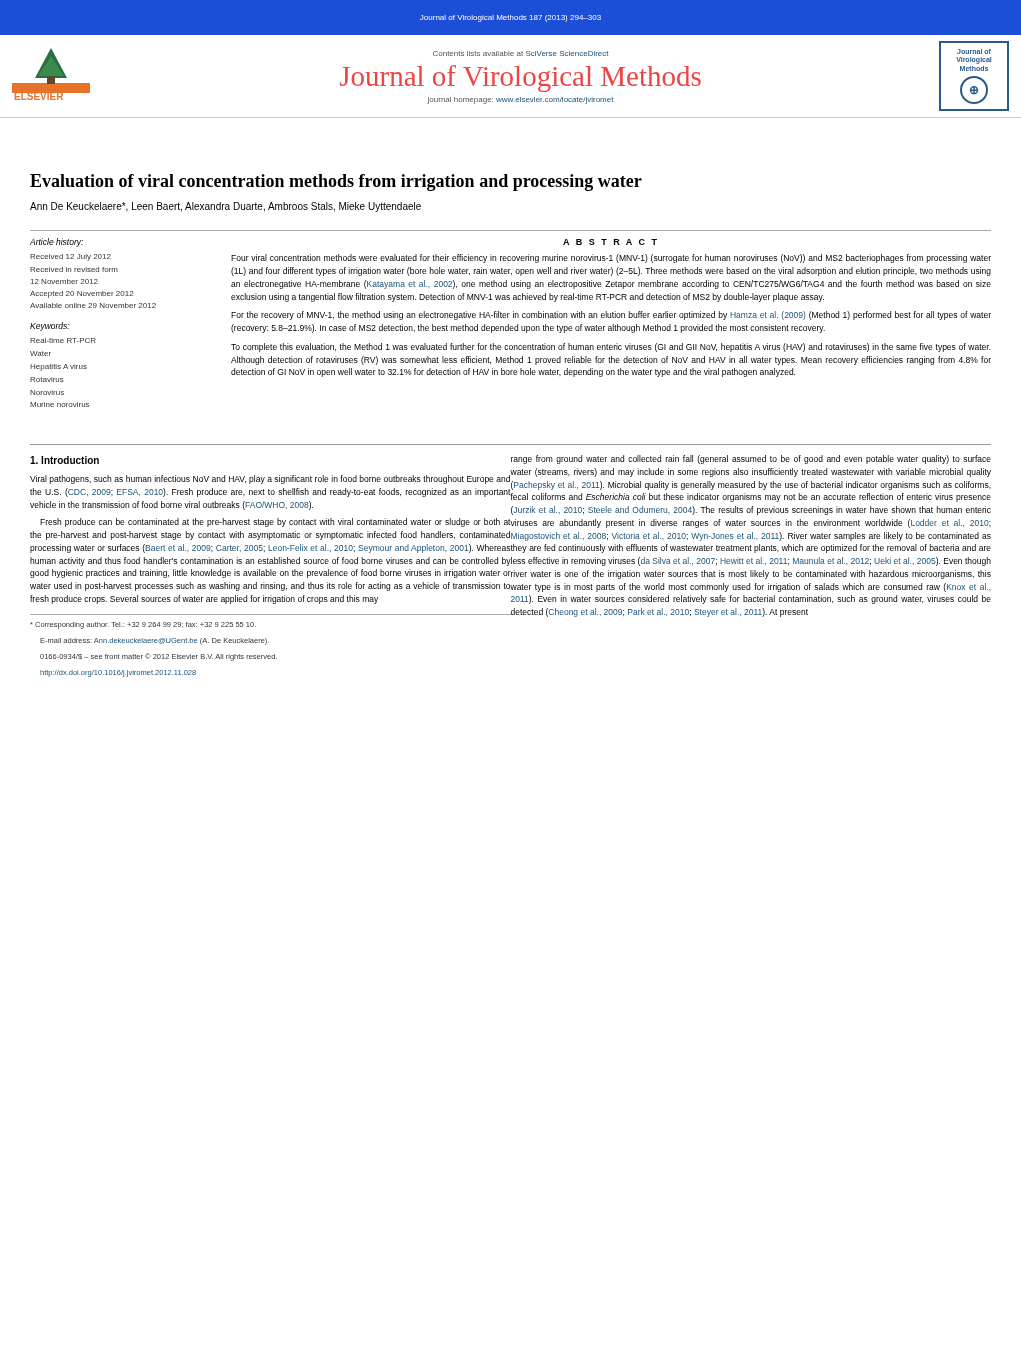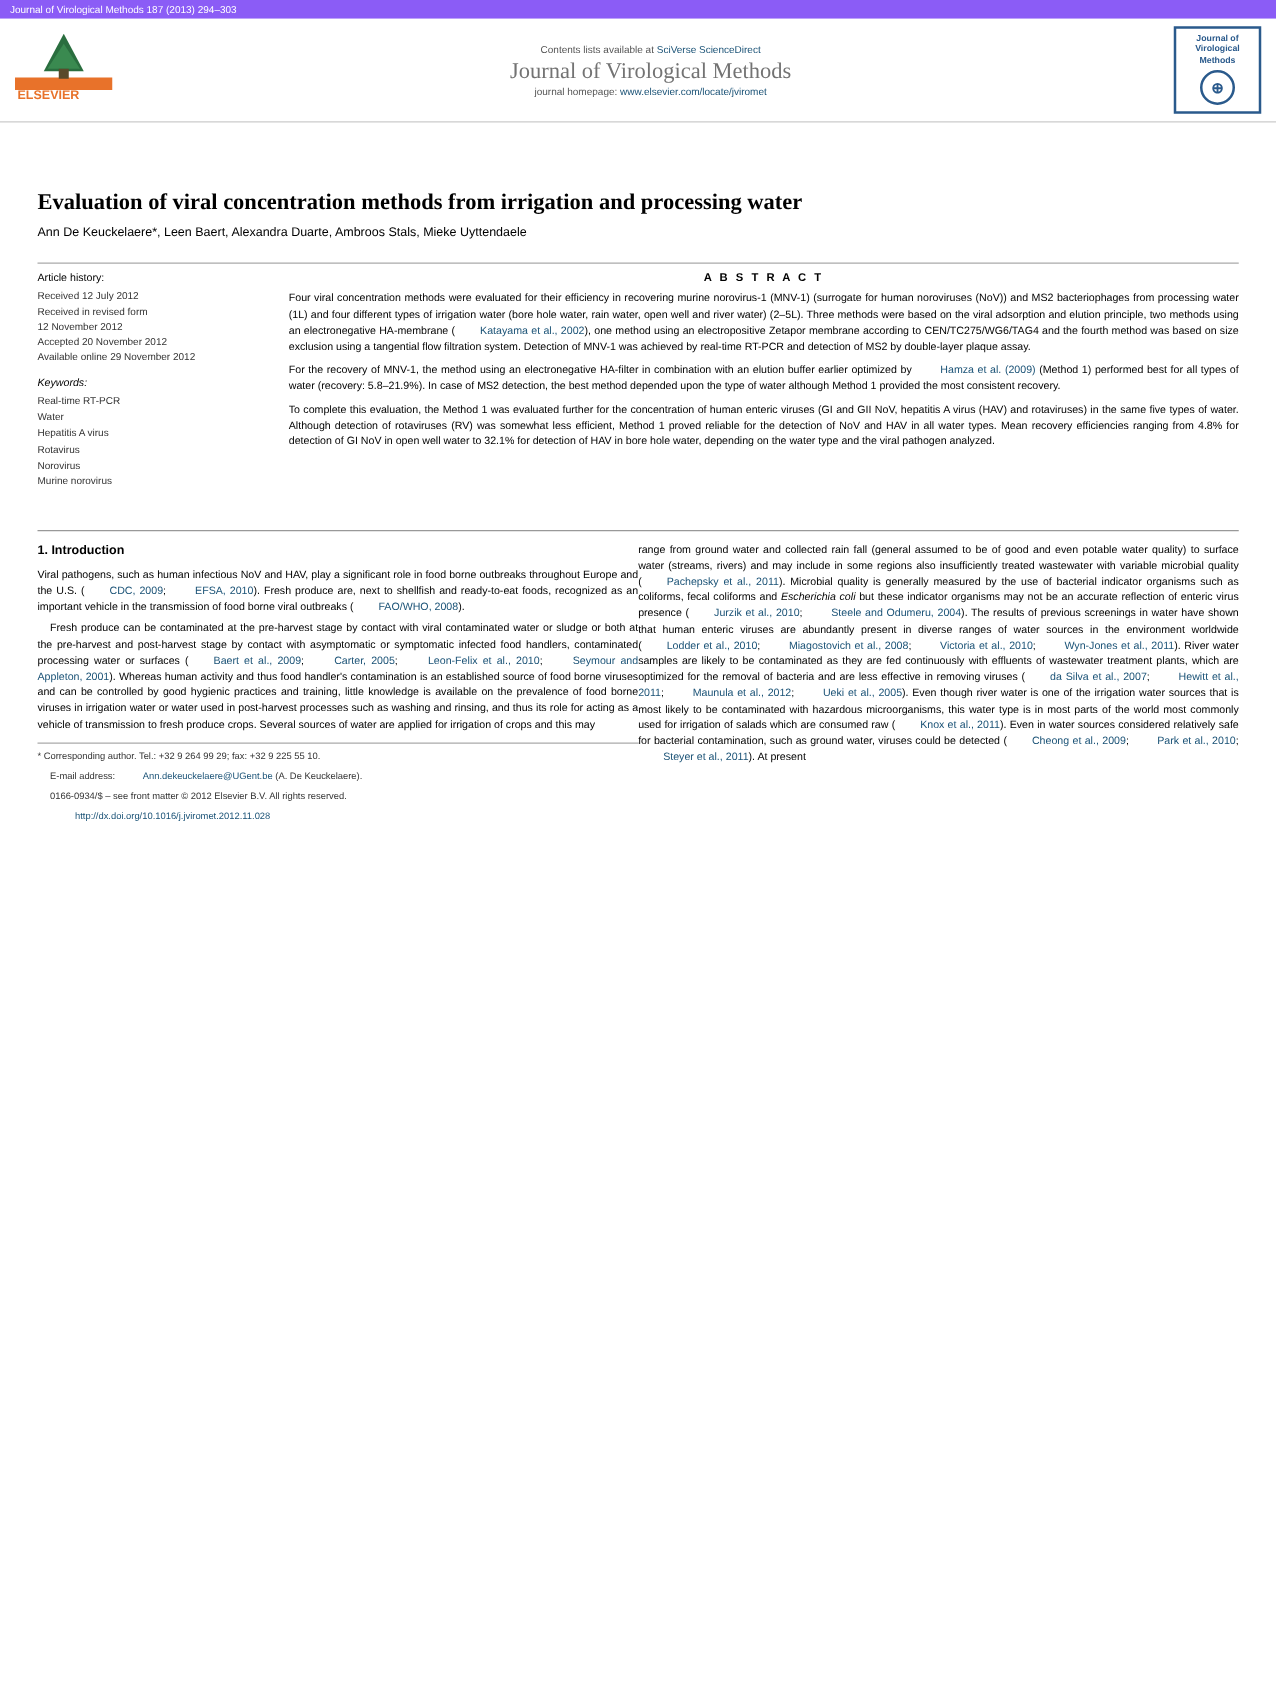--- a/index.html
+++ b/index.html
@@ -7,25 +7,25 @@
       background: #fff;
       font-family: 'Times New Roman', Times, serif;
       font-size: 9.5px;
       color: #000;
       width: 1021px;
       min-height: 1351px;
     }
 
     
     .top-bar {
-      background: #8b5cf6;
+      background: #1d4ed8;
       color: #fff;
-      text-align: left;
-      font-size: 8px;
-      padding: 3px 8px;
+      text-align: center;
+      font-size: 8px;
+      padding: 13px 8px;
       font-family: Arial, sans-serif;
     }
     .journal-header {
       display: flex;
       align-items: center;
       padding: 6px 12px;
       border-bottom: 1px solid #ccc;
       background: #fff;
     }
     .elsevier-logo {
@@ -38,23 +38,23 @@
     }
     .sciverse-line {
       font-size: 8px;
       color: #555;
       font-family: Arial, sans-serif;
       margin-bottom: 2px;
       text-align: center;
     }
     .sciverse-line a { color: #1a5276; text-decoration: none; }
     .journal-title-header {
-      font-size: 18px;
+      font-size: 29px;
       font-family: 'Times New Roman', Times, serif;
-      color: #737373;
+      color: #ef4444;
       font-weight: normal;
       margin-bottom: 2px;
     }
     .homepage-line {
       font-size: 8px;
       color: #555;
       font-family: Arial, sans-serif;
     }
     .homepage-line a { color: #1a5276; text-decoration: none; }
     .journal-logo-box {
@@ -137,20 +137,21 @@
       flex: 1;
       font-size: 9px;
       font-family: Arial, sans-serif;
     }
 
     
     .article-history {
       margin-bottom: 10px;
     }
     .article-history-title {
+      font-style: italic;
       font-size: 8.5px;
       margin-bottom: 4px;
       color: #000;
     }
     .article-history p {
       margin-bottom: 1px;
       font-size: 8px;
       color: #333;
       line-height: 1.4;
     }
@@ -223,21 +224,21 @@
       margin-bottom: 5px;
       font-family: Arial, sans-serif;
     }
     .body-col p {
       margin-bottom: 5px;
       text-indent: 10px;
     }
     .body-col p:first-of-type {
       text-indent: 0;
     }
-    .link-text { color: #1a5276; text-decoration: none; padding-left: 20px; }
+    .link-text { color: #1a5276; text-decoration: none; }
 
     
     .footnote-section {
       font-size: 7.5px;
       border-top: 1px solid #aaa;
       margin-top: 8px;
       padding-top: 4px;
       font-family: Arial, sans-serif;
       color: #333;
     }

